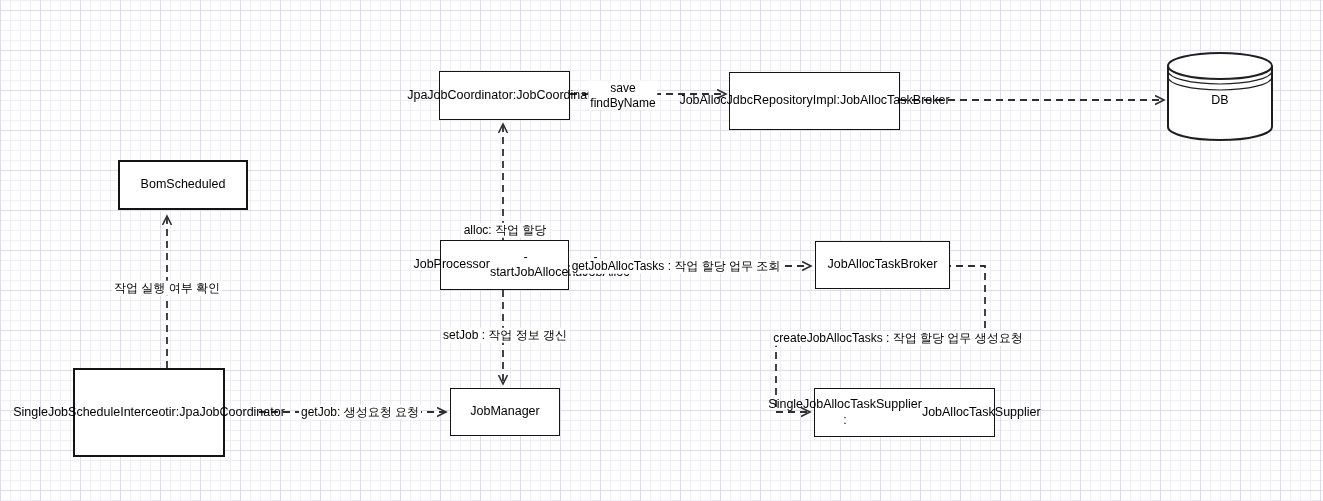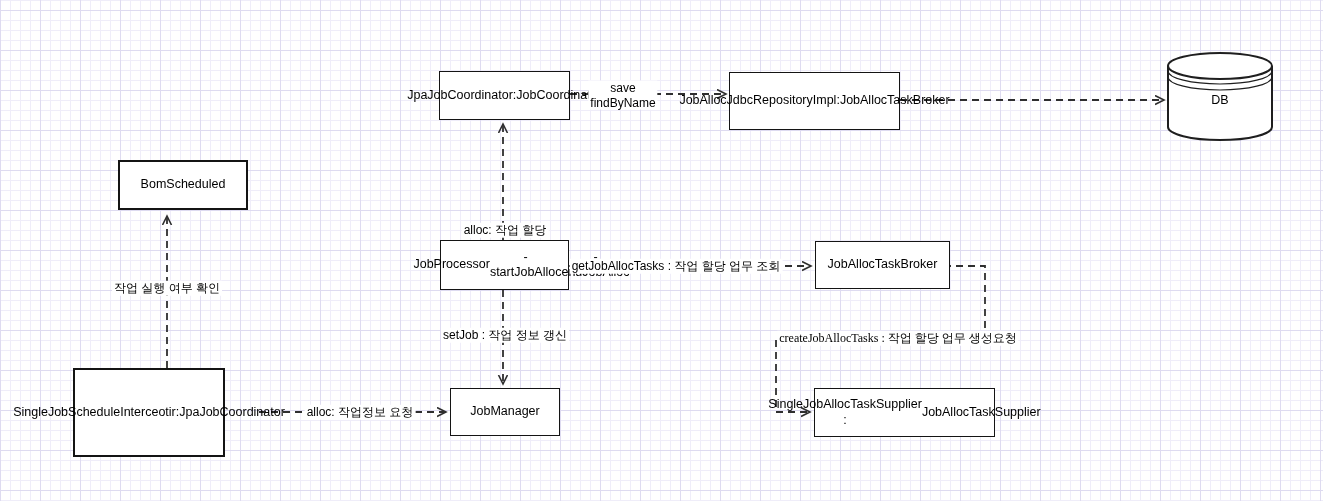--- a/index.html
+++ b/index.html
@@ -107,21 +107,21 @@
 
   <div class="elabel" style="left:623px; top:95px;">
     <div>save</div>
     <div>findByName</div>
   </div>
 
   <div class="elabel" style="left:505px; top:182px;margin-top:48px;">alloc: 작업 할당</div>
 
   <div class="elabel" style="left:676px; top:266px;">getJobAllocTasks : 작업 할당 업무 조회</div>
 
-  <div class="elabel" style="left:898px; top:338px;font-family:Liberation Serif, serif;">createJobAllocTasks : 작업 할당 업무 생성요청</div>
+  <div class="elabel" style="left:898px; top:338px;">createJobAllocTasks : 작업 할당 업무 생성요청</div>
 
   <div class="elabel" style="left:505px; top:335px;">setJob : 작업 정보 갱신</div>
 
-  <div class="elabel" style="left:360px; top:412px;">alloc: 작업정보 요청</div>
+  <div class="elabel" style="left:360px; top:412px;">getJob: 생성요청 요청</div>
 
   <div class="elabel" style="left:167px; top:288px;">작업 실행 여부 확인</div>
 
 </div>
 
 </body></html>

